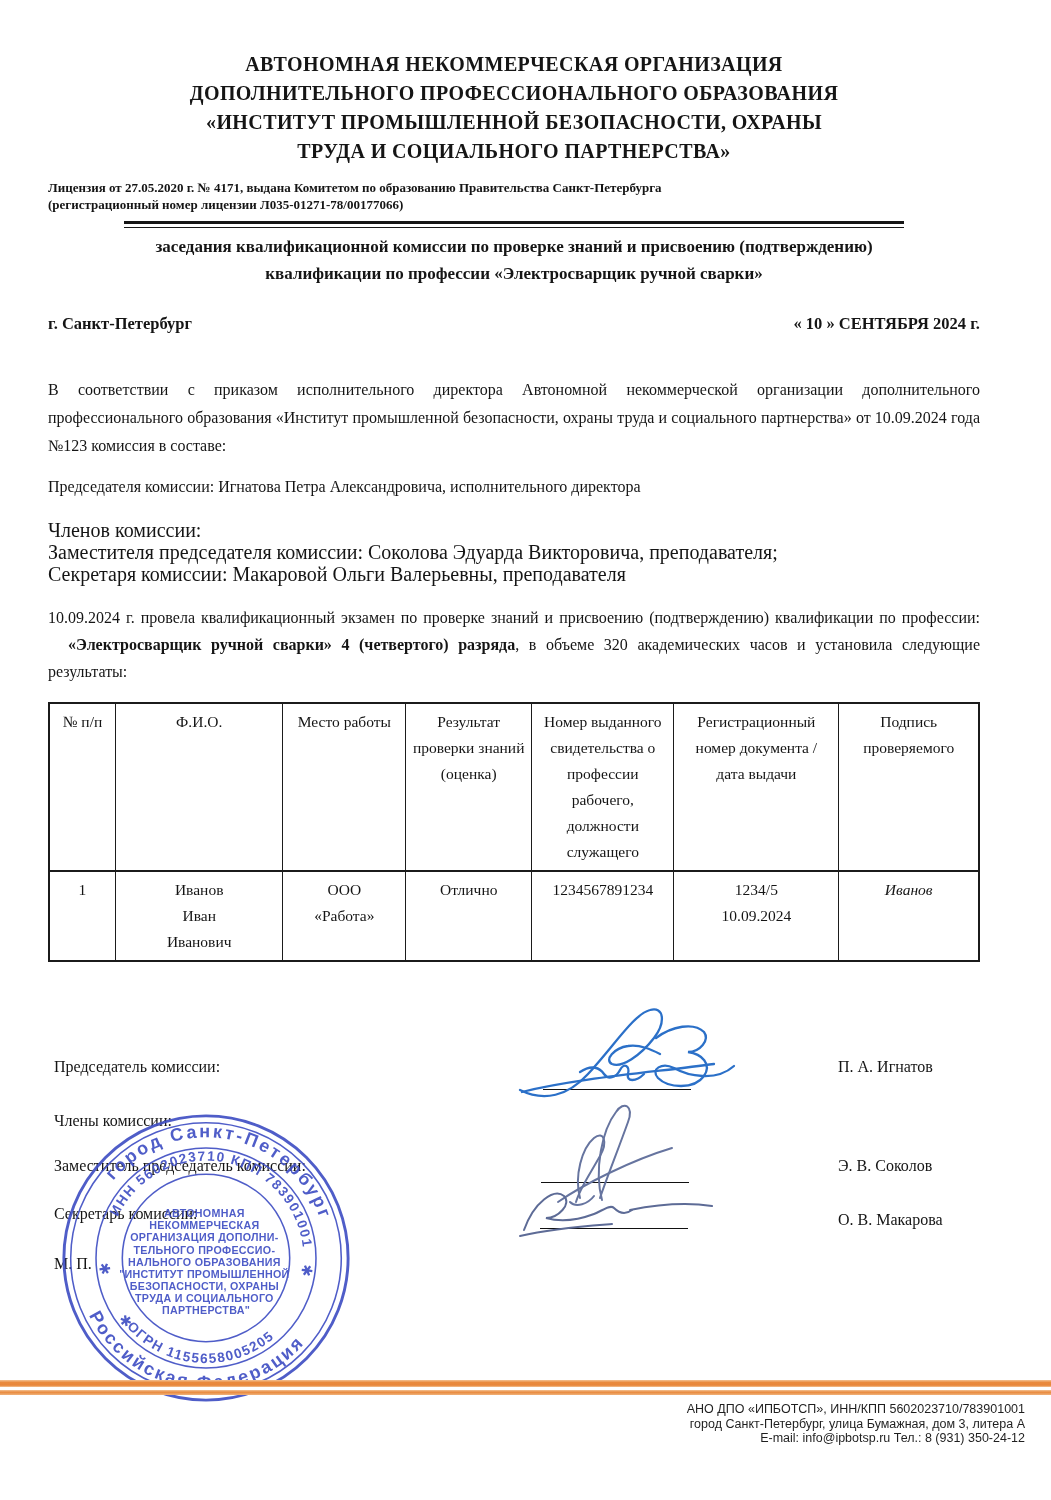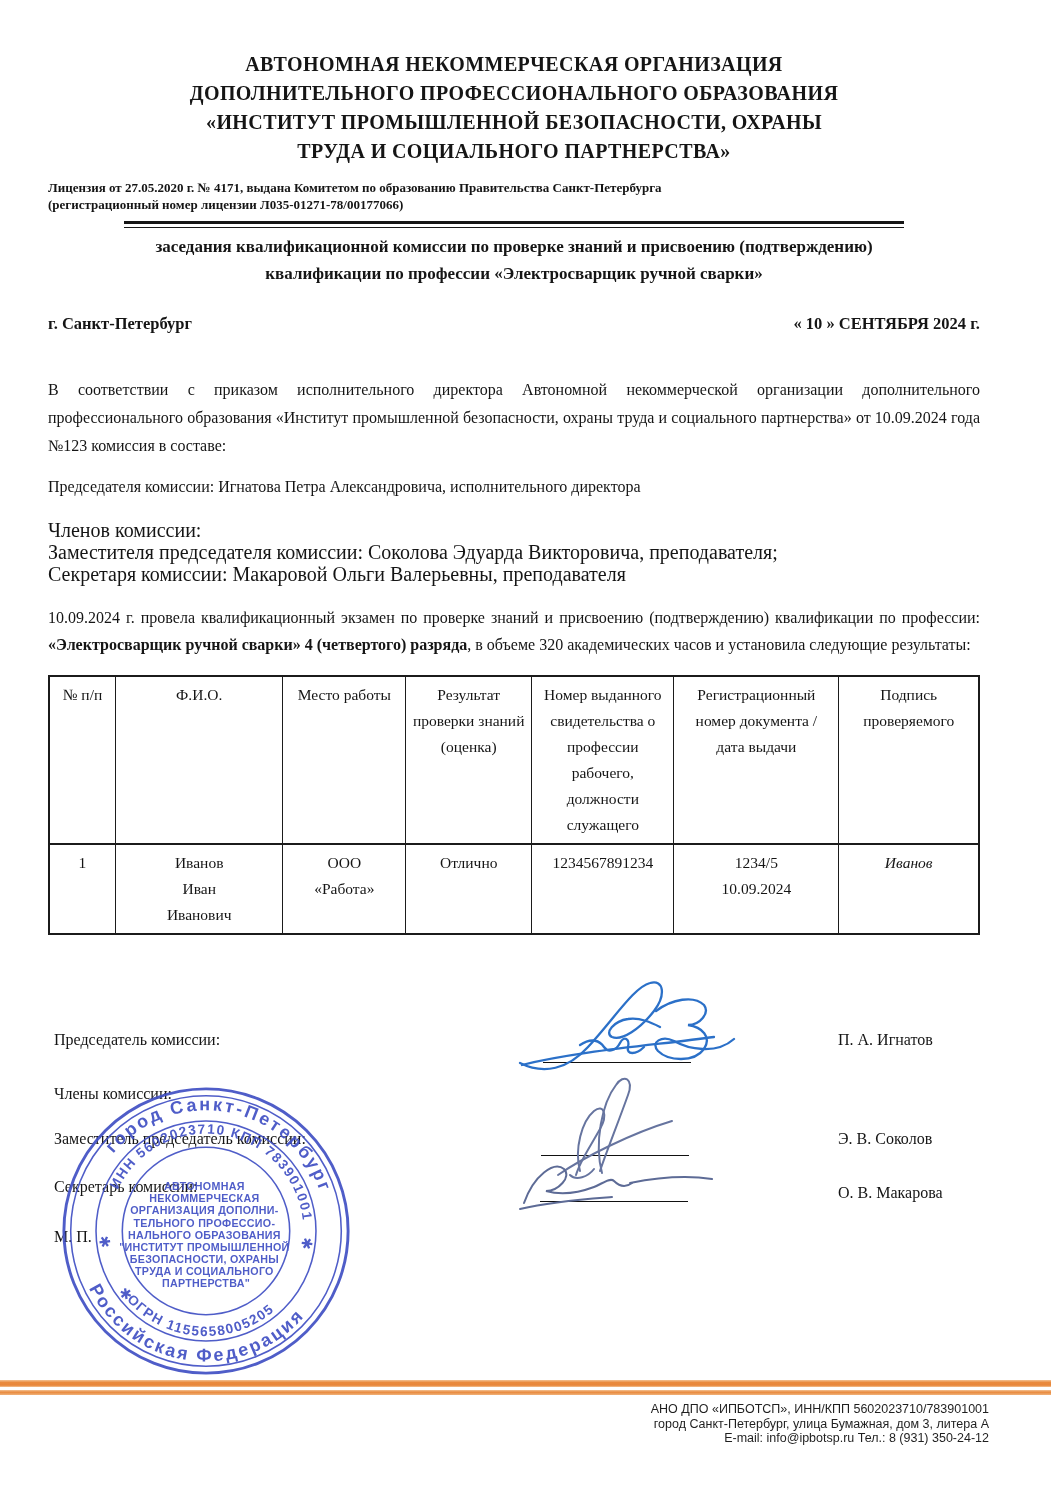--- a/index.html
+++ b/index.html
@@ -21,21 +21,21 @@
             line-height:27px;white-space:pre-line;}
   .city-date{margin-top:27px;display:flex;justify-content:space-between;
              font-size:16.5px;font-weight:bold;}
 
   
   .para{font-size:16px;line-height:28px;text-align:justify;}
   .intro{margin-top:42px;}
   .chair-line{margin-top:15px;font-size:16px;line-height:24px;}
   .members-block{margin-top:20px;font-size:20px;line-height:22px;white-space:pre-line;}
   .exam{margin-top:19px;line-height:27px;}
-  .exam b{font-weight:bold;}
+  .exam b{font-weight:bold;margin-left:20px;}
 
   
   table.results{margin-top:17px;width:100%;border-collapse:collapse;table-layout:fixed;}
   table.results th,table.results td{border:1.5px solid #1b1b1b;font-size:15.5px;
       font-weight:normal;vertical-align:top;padding:5px 6px;text-align:center;
       line-height:26px;white-space:pre-line;margin-left:7px;}
   table.results{border:2px solid #1b1b1b;}
   table.results thead th{border-bottom:2.5px solid #1b1b1b;}
   td.fio{text-align:left;padding-left:18px;line-height:26px;}
   td.sign-cell{font-style:italic;}
@@ -49,21 +49,21 @@
   .sig-name{position:absolute;left:790px;font-size:16px;}
   .sig-line{position:absolute;width:148px;border-top:1.5px solid #111;}
   .sig-svg{position:absolute;pointer-events:none;}
   .stamp-wrap{position:absolute;left:12px;top:100px;width:292px;height:292px;opacity:.92;}
 
   
   .footer{position:absolute;left:0;right:0;top:1380px;}
   .stripe1{height:7px;background:linear-gradient(to bottom,#f3c294,#e98a3e 35%,#e8873b 75%,#f3c294);}
   .stripe-gap{height:3px;background:#fff;}
   .stripe2{height:5px;background:linear-gradient(to bottom,#f3c294,#e98a3e 45%,#f0b27a);}
-  .footer-text{margin-top:7px;padding-right:62px;text-align:right;
+  .footer-text{margin-top:7px;padding-right:26px;text-align:right;
                font-family:"Liberation Sans","DejaVu Sans",sans-serif;
                font-size:12.5px;line-height:14.5px;color:#1f1f1f;}
 </style>
 </head>
 <body>
 
 <div class="page">
   <div class="main">
 
     <div class="org-name">АВТОНОМНАЯ НЕКОММЕРЧЕСКАЯ ОРГАНИЗАЦИЯ

